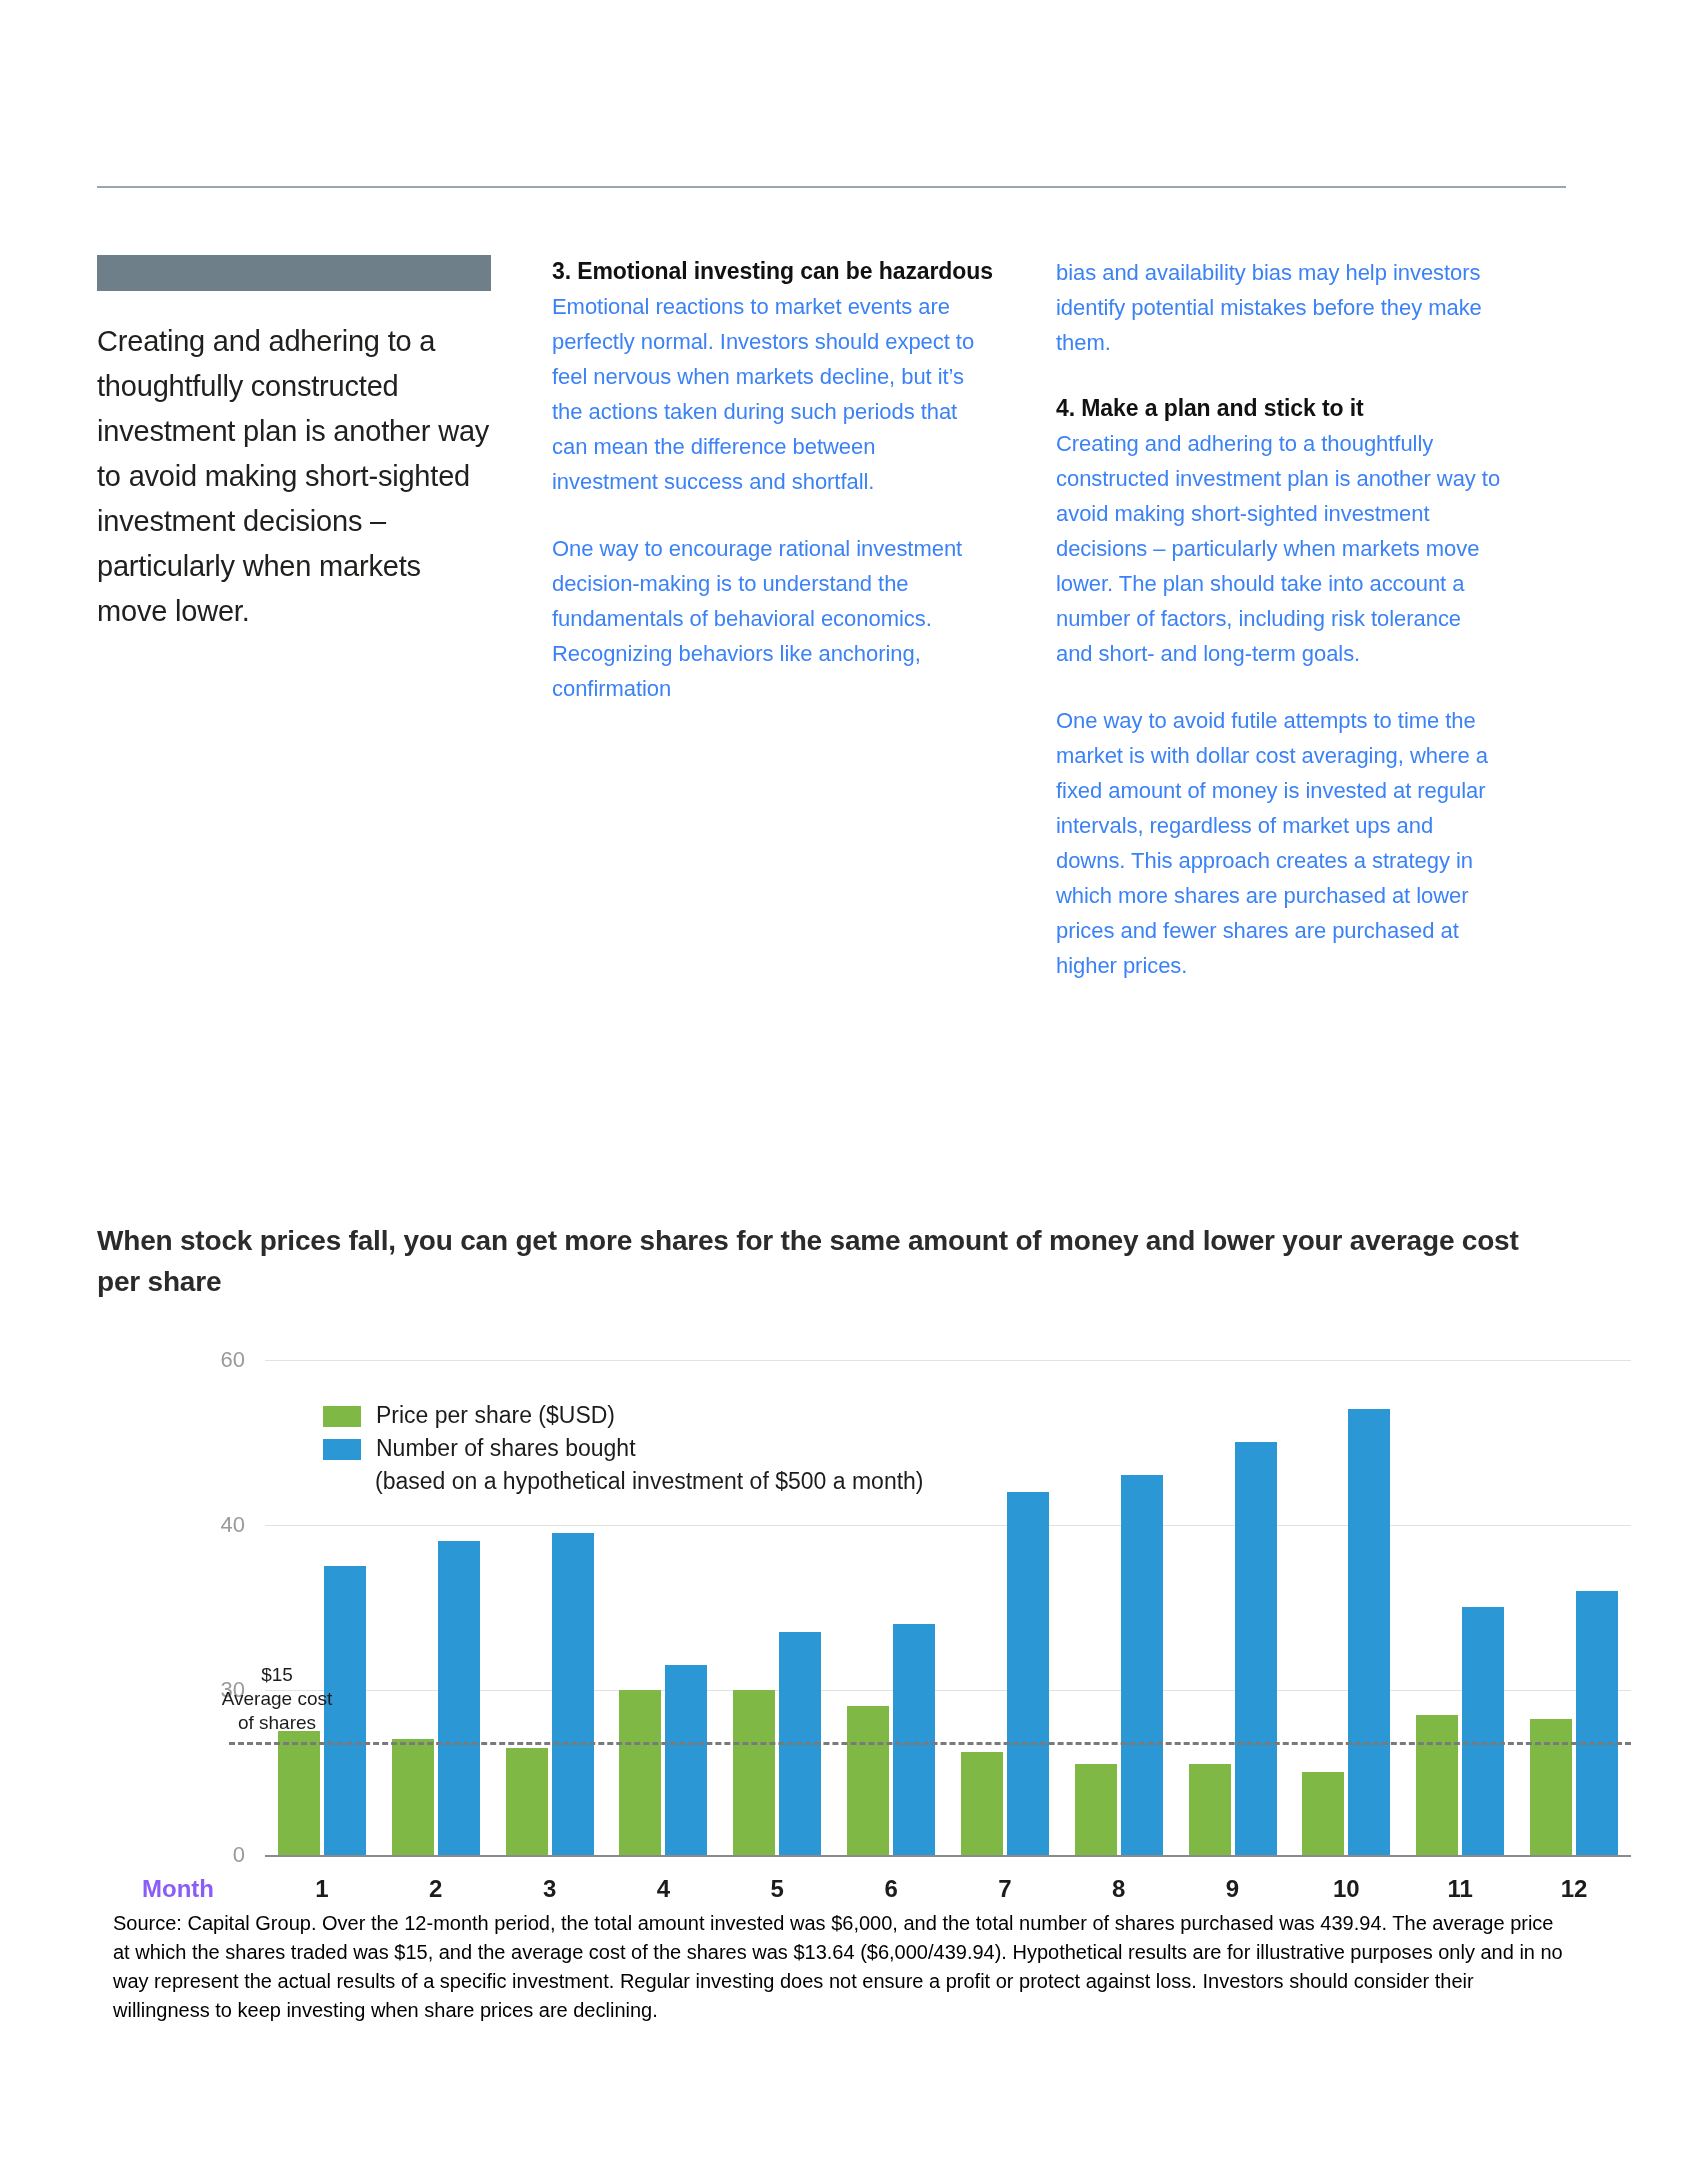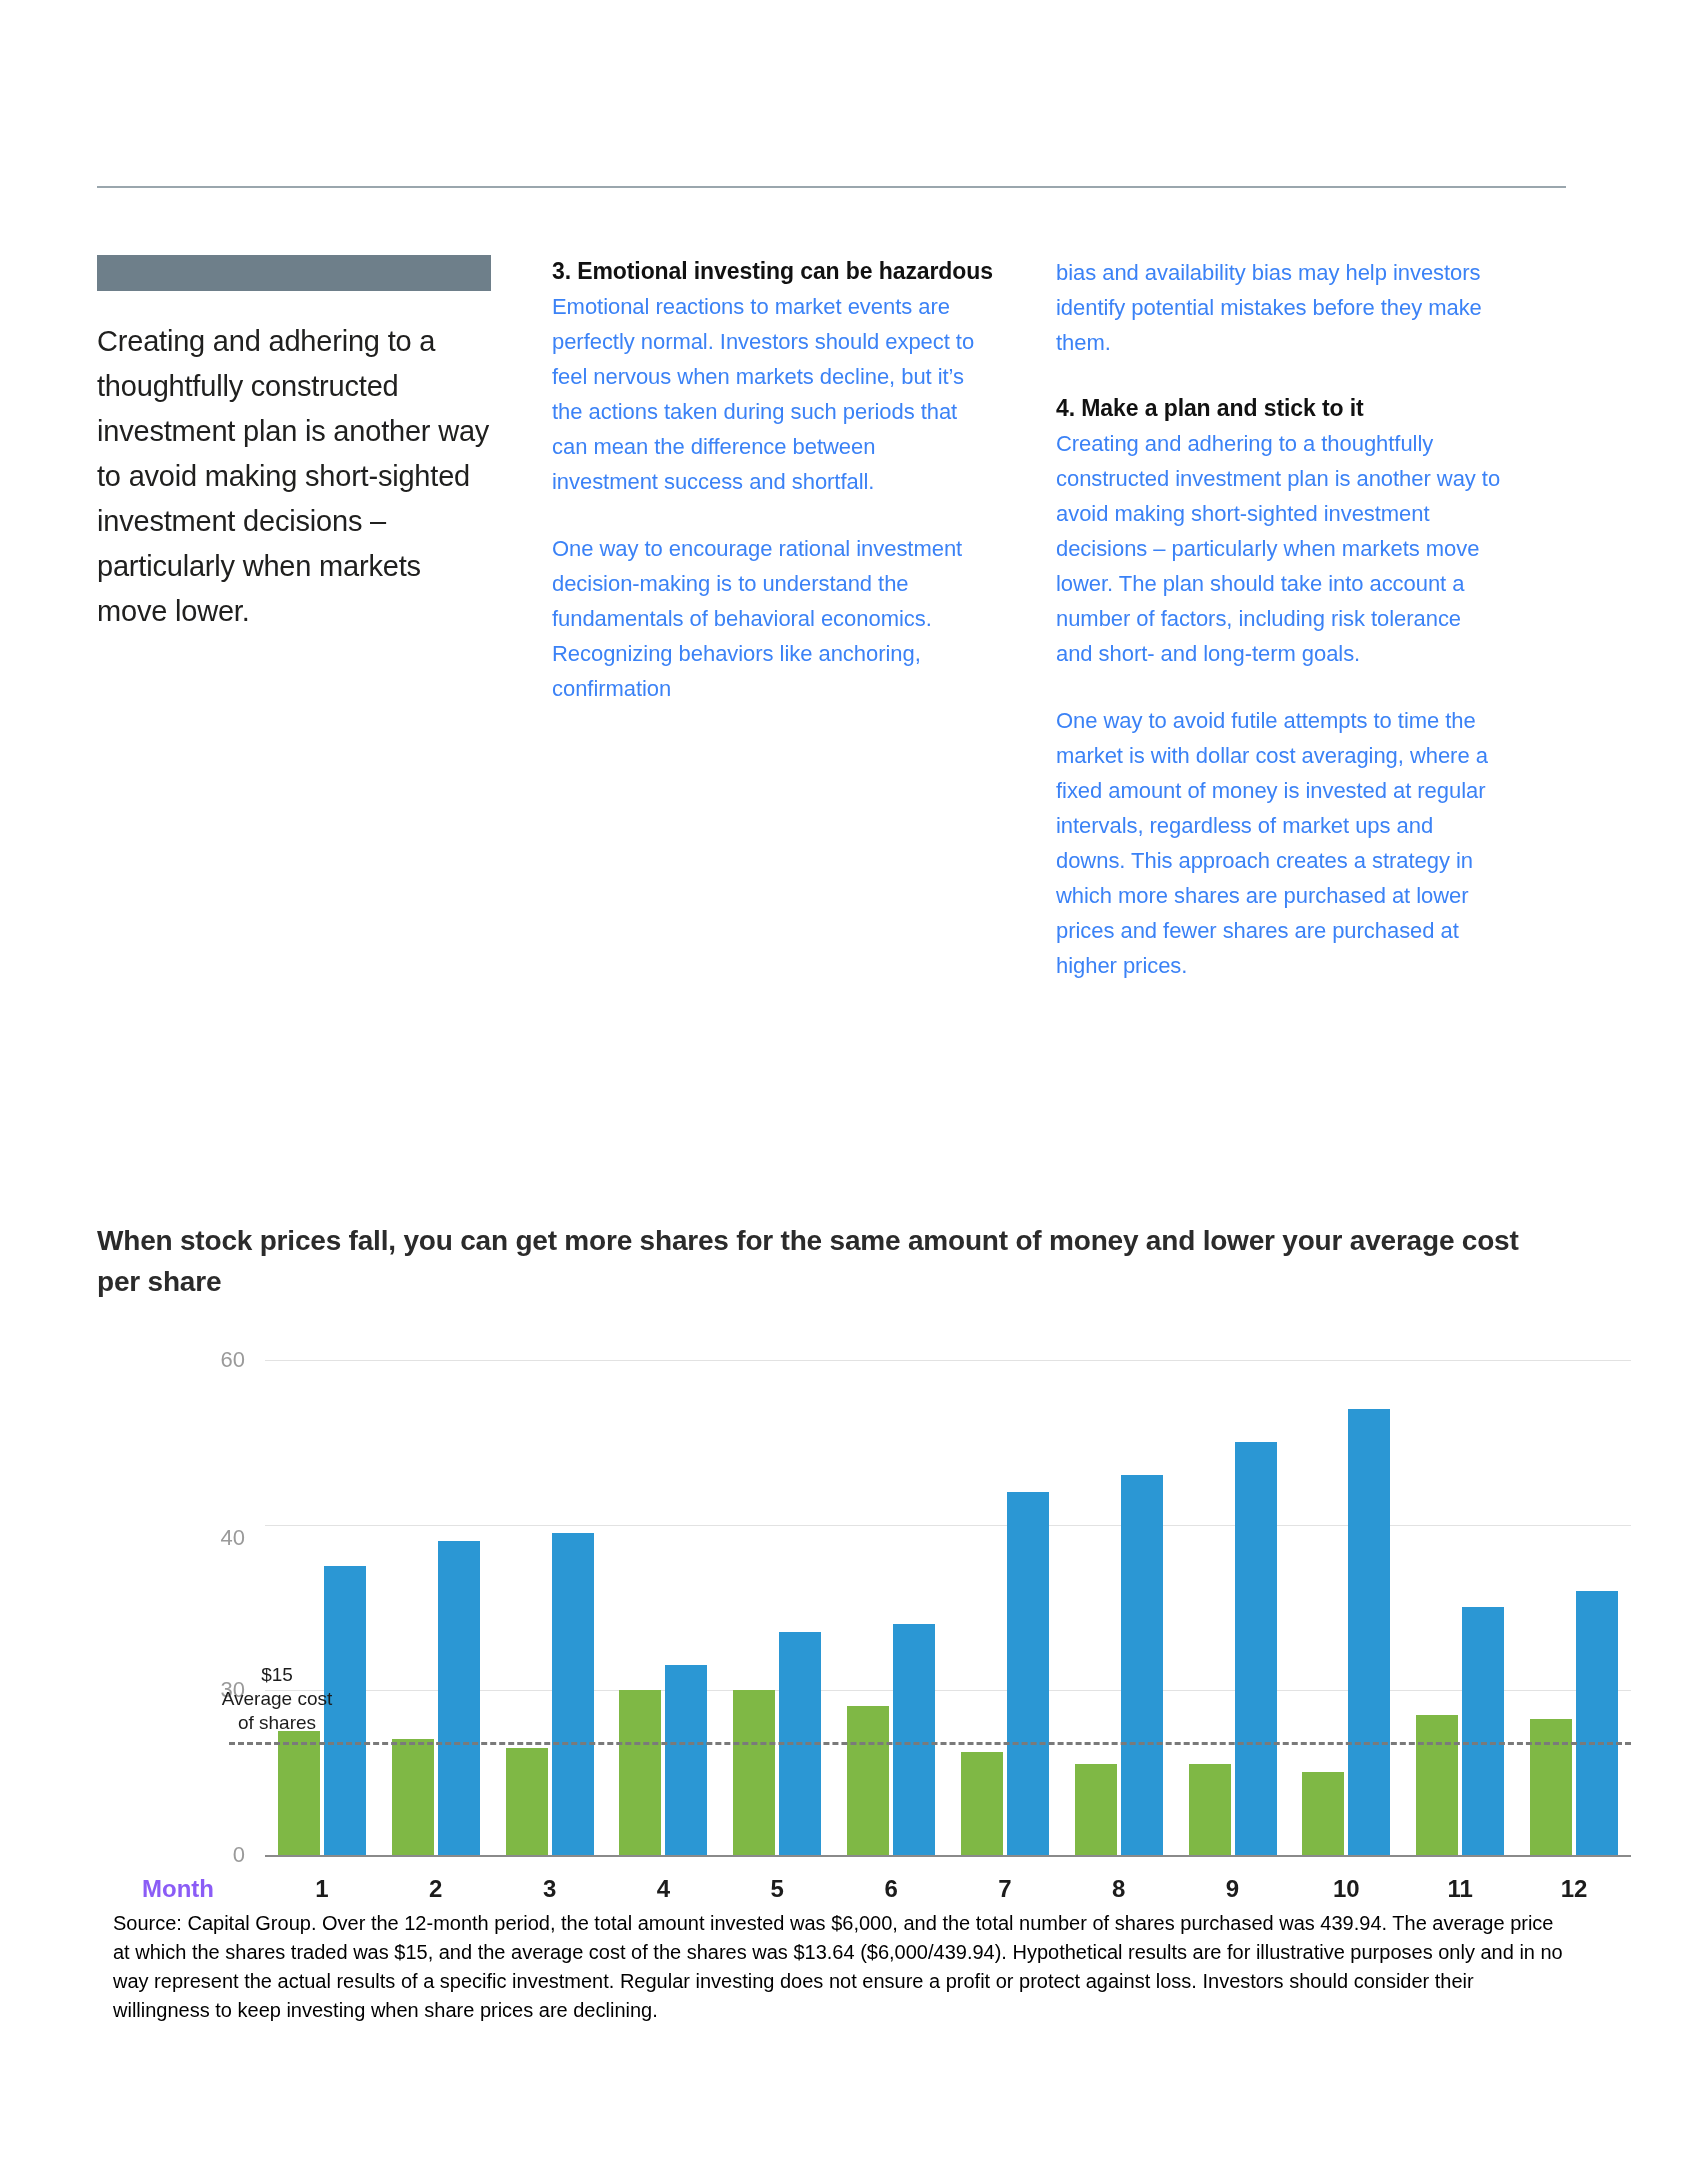--- a/index.html
+++ b/index.html
@@ -245,21 +245,21 @@
 
     <div class="chart-wrap">
 
       <div class="plot">
 
       <div class="gridline base" style="top: 495px;"></div>
           <div class="ytick" style="top: 495px;">0</div>
           <div class="gridline" style="top: 330px;"></div>
           <div class="ytick" style="top: 330px;">30</div>
           <div class="gridline" style="top: 165px;"></div>
-          <div class="ytick" style="top: 178px;">40</div>
+          <div class="ytick" style="top: 165px;">40</div>
           <div class="gridline" style="top: 0px;"></div>
           <div class="ytick" style="top: 0px;">60</div>
           <div class="bars">
             <div class="group">
               <div class="bar price" style="height: 124px; background: rgb(127, 184, 69);"></div>
               <div class="bar shares" style="height: 289px; background: rgb(43, 151, 212);"></div>
             </div>
             <div class="group">
               <div class="bar price" style="height: 116px; background: rgb(127, 184, 69);"></div>
               <div class="bar shares" style="height: 314px; background: rgb(43, 151, 212);"></div>
@@ -306,20 +306,31 @@
             </div>
           </div>
           <div class="avgline" style="top: 382px;"></div>
           <div class="avg-label" style="left: -87px; top: 303px;">
             <div>$15</div>
             <div>Average cost</div>
             <div>of shares</div>
           </div>
         </div>
 
+      <div class="legend">
+        <div class="legend-row">
+          <span class="swatch green"></span>
+          <span>Price per share ($USD)</span>
+        </div>
+        <div class="legend-row">
+          <span class="swatch blue"></span>
+          <span>Number of shares bought</span>
+        </div>
+        <div class="legend-sub">(based on a hypothetical investment of $500 a month)</div>
+      </div>
 
       <div class="xaxis-name">Month</div>
       <div class="xlabels">
           <div class="xlabel">1</div>
           <div class="xlabel">2</div>
           <div class="xlabel">3</div>
           <div class="xlabel">4</div>
           <div class="xlabel">5</div>
           <div class="xlabel">6</div>
           <div class="xlabel">7</div>

